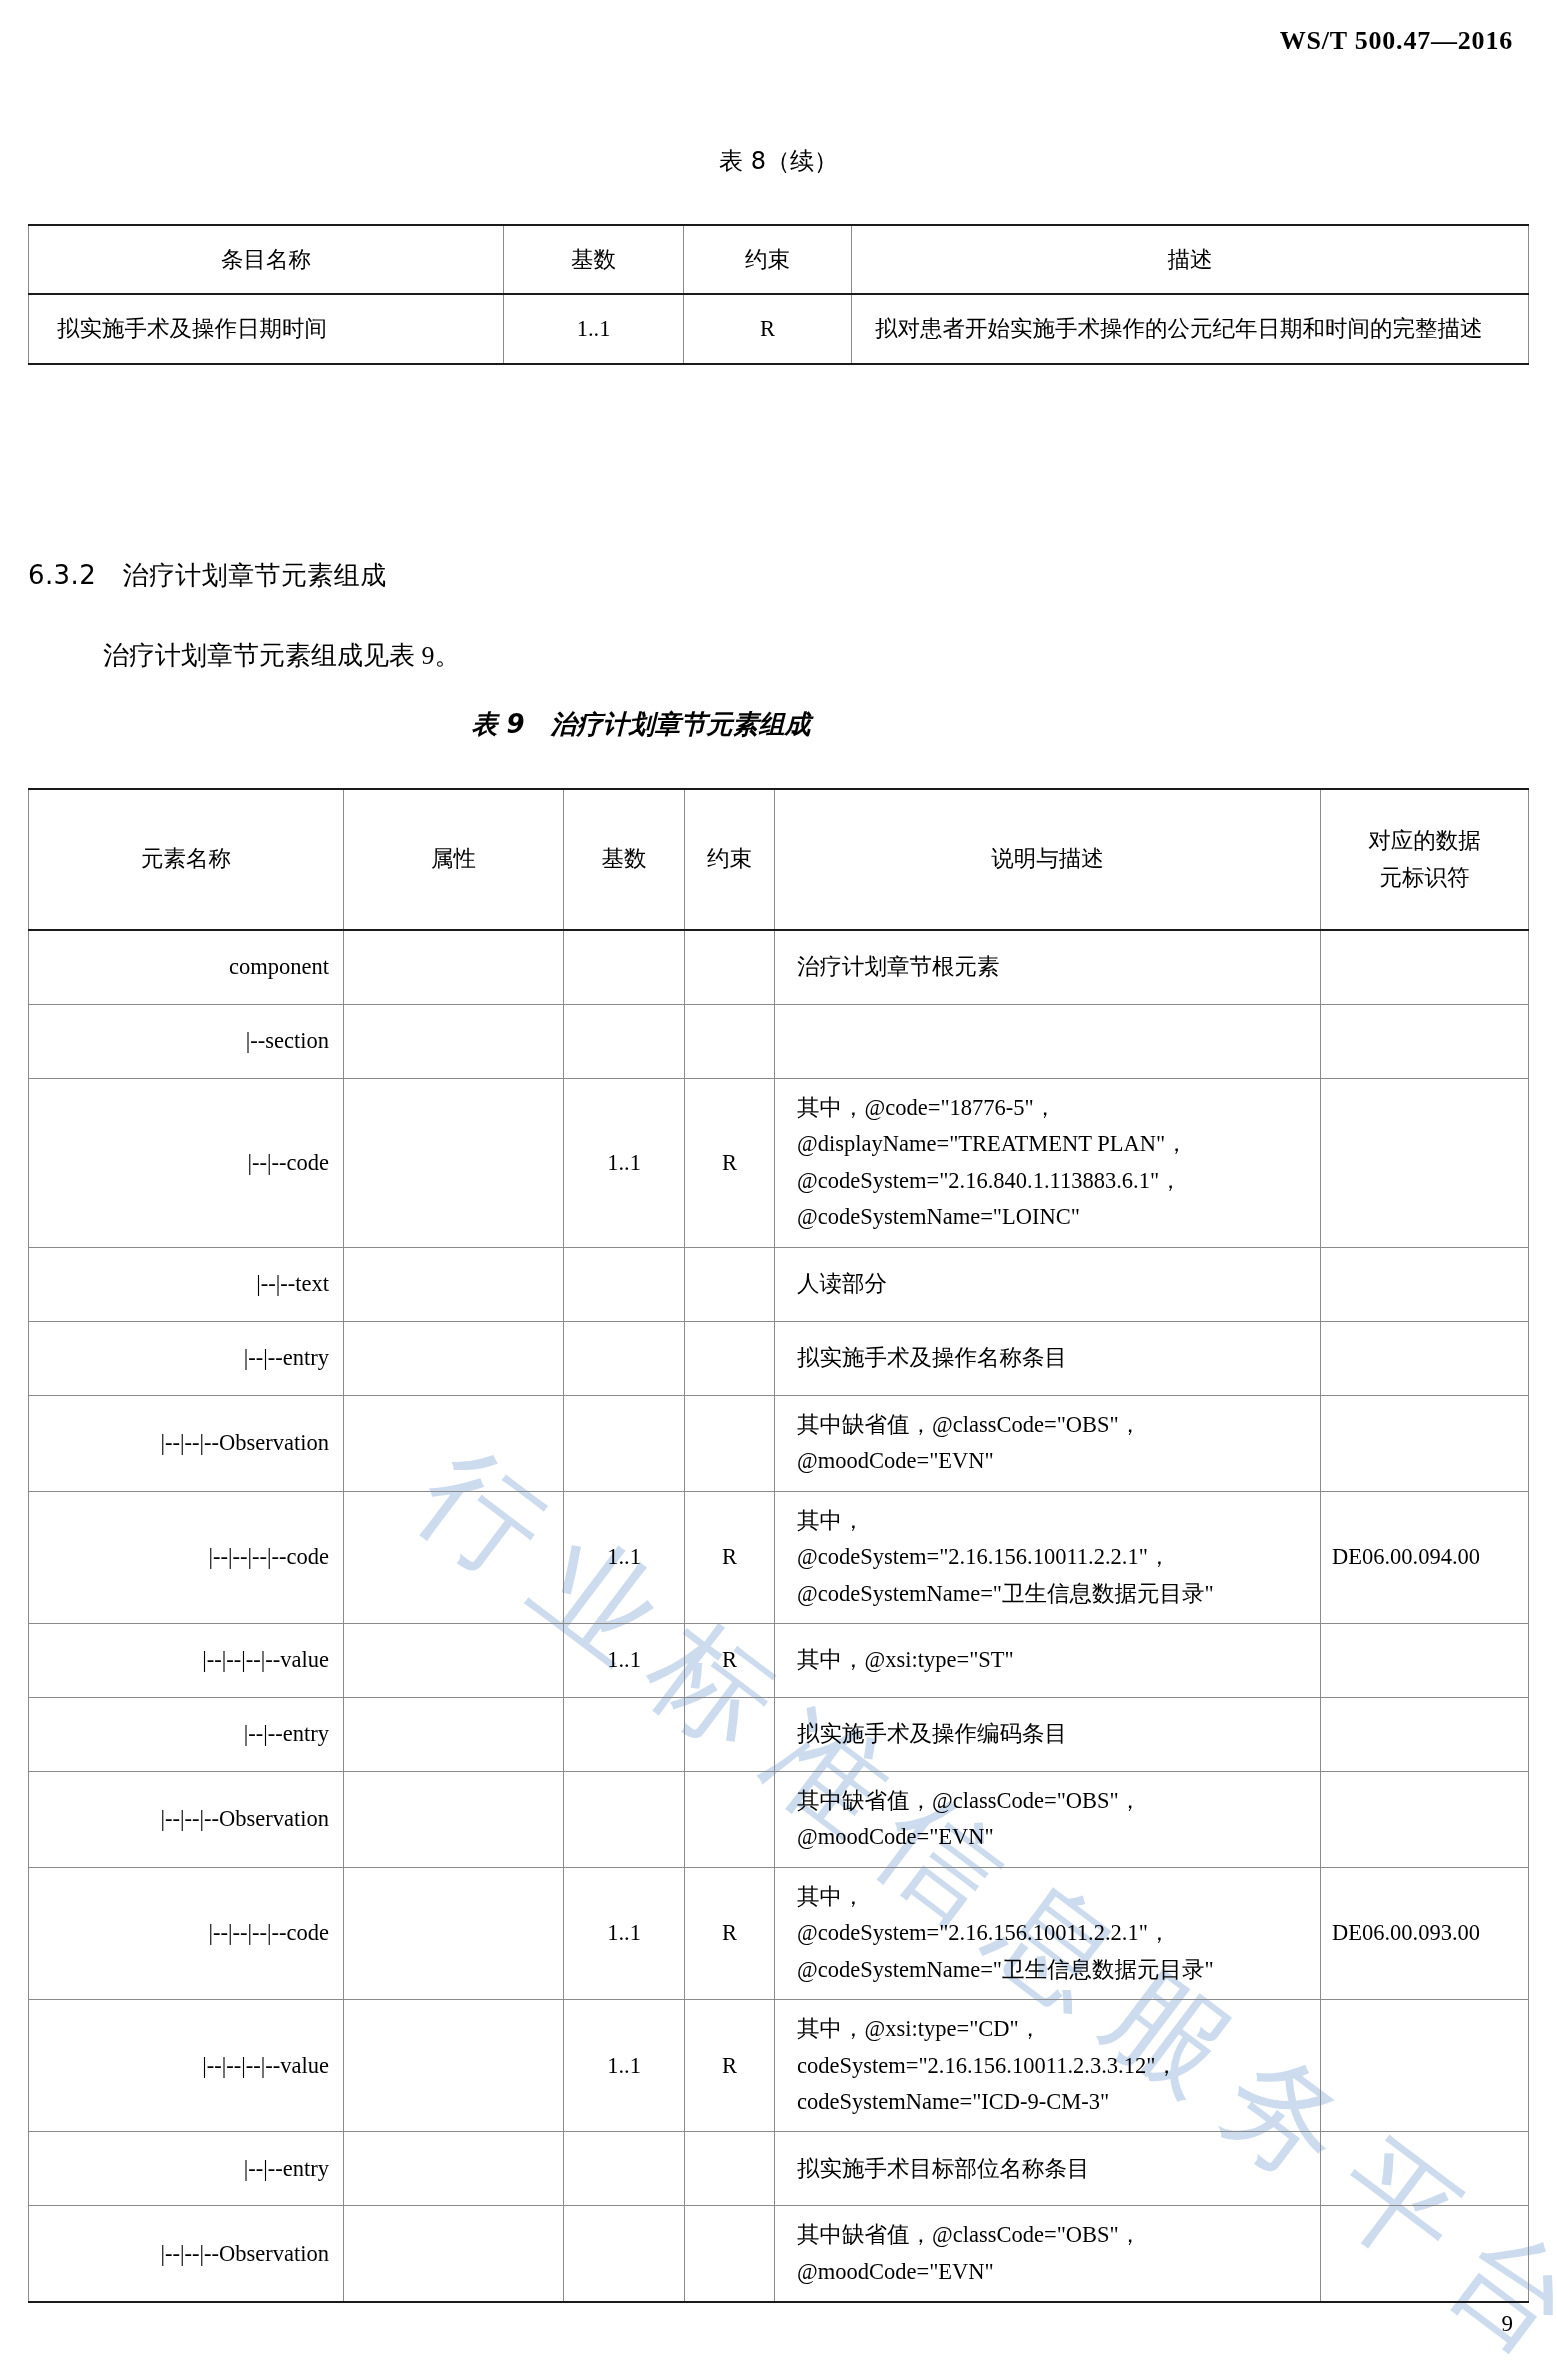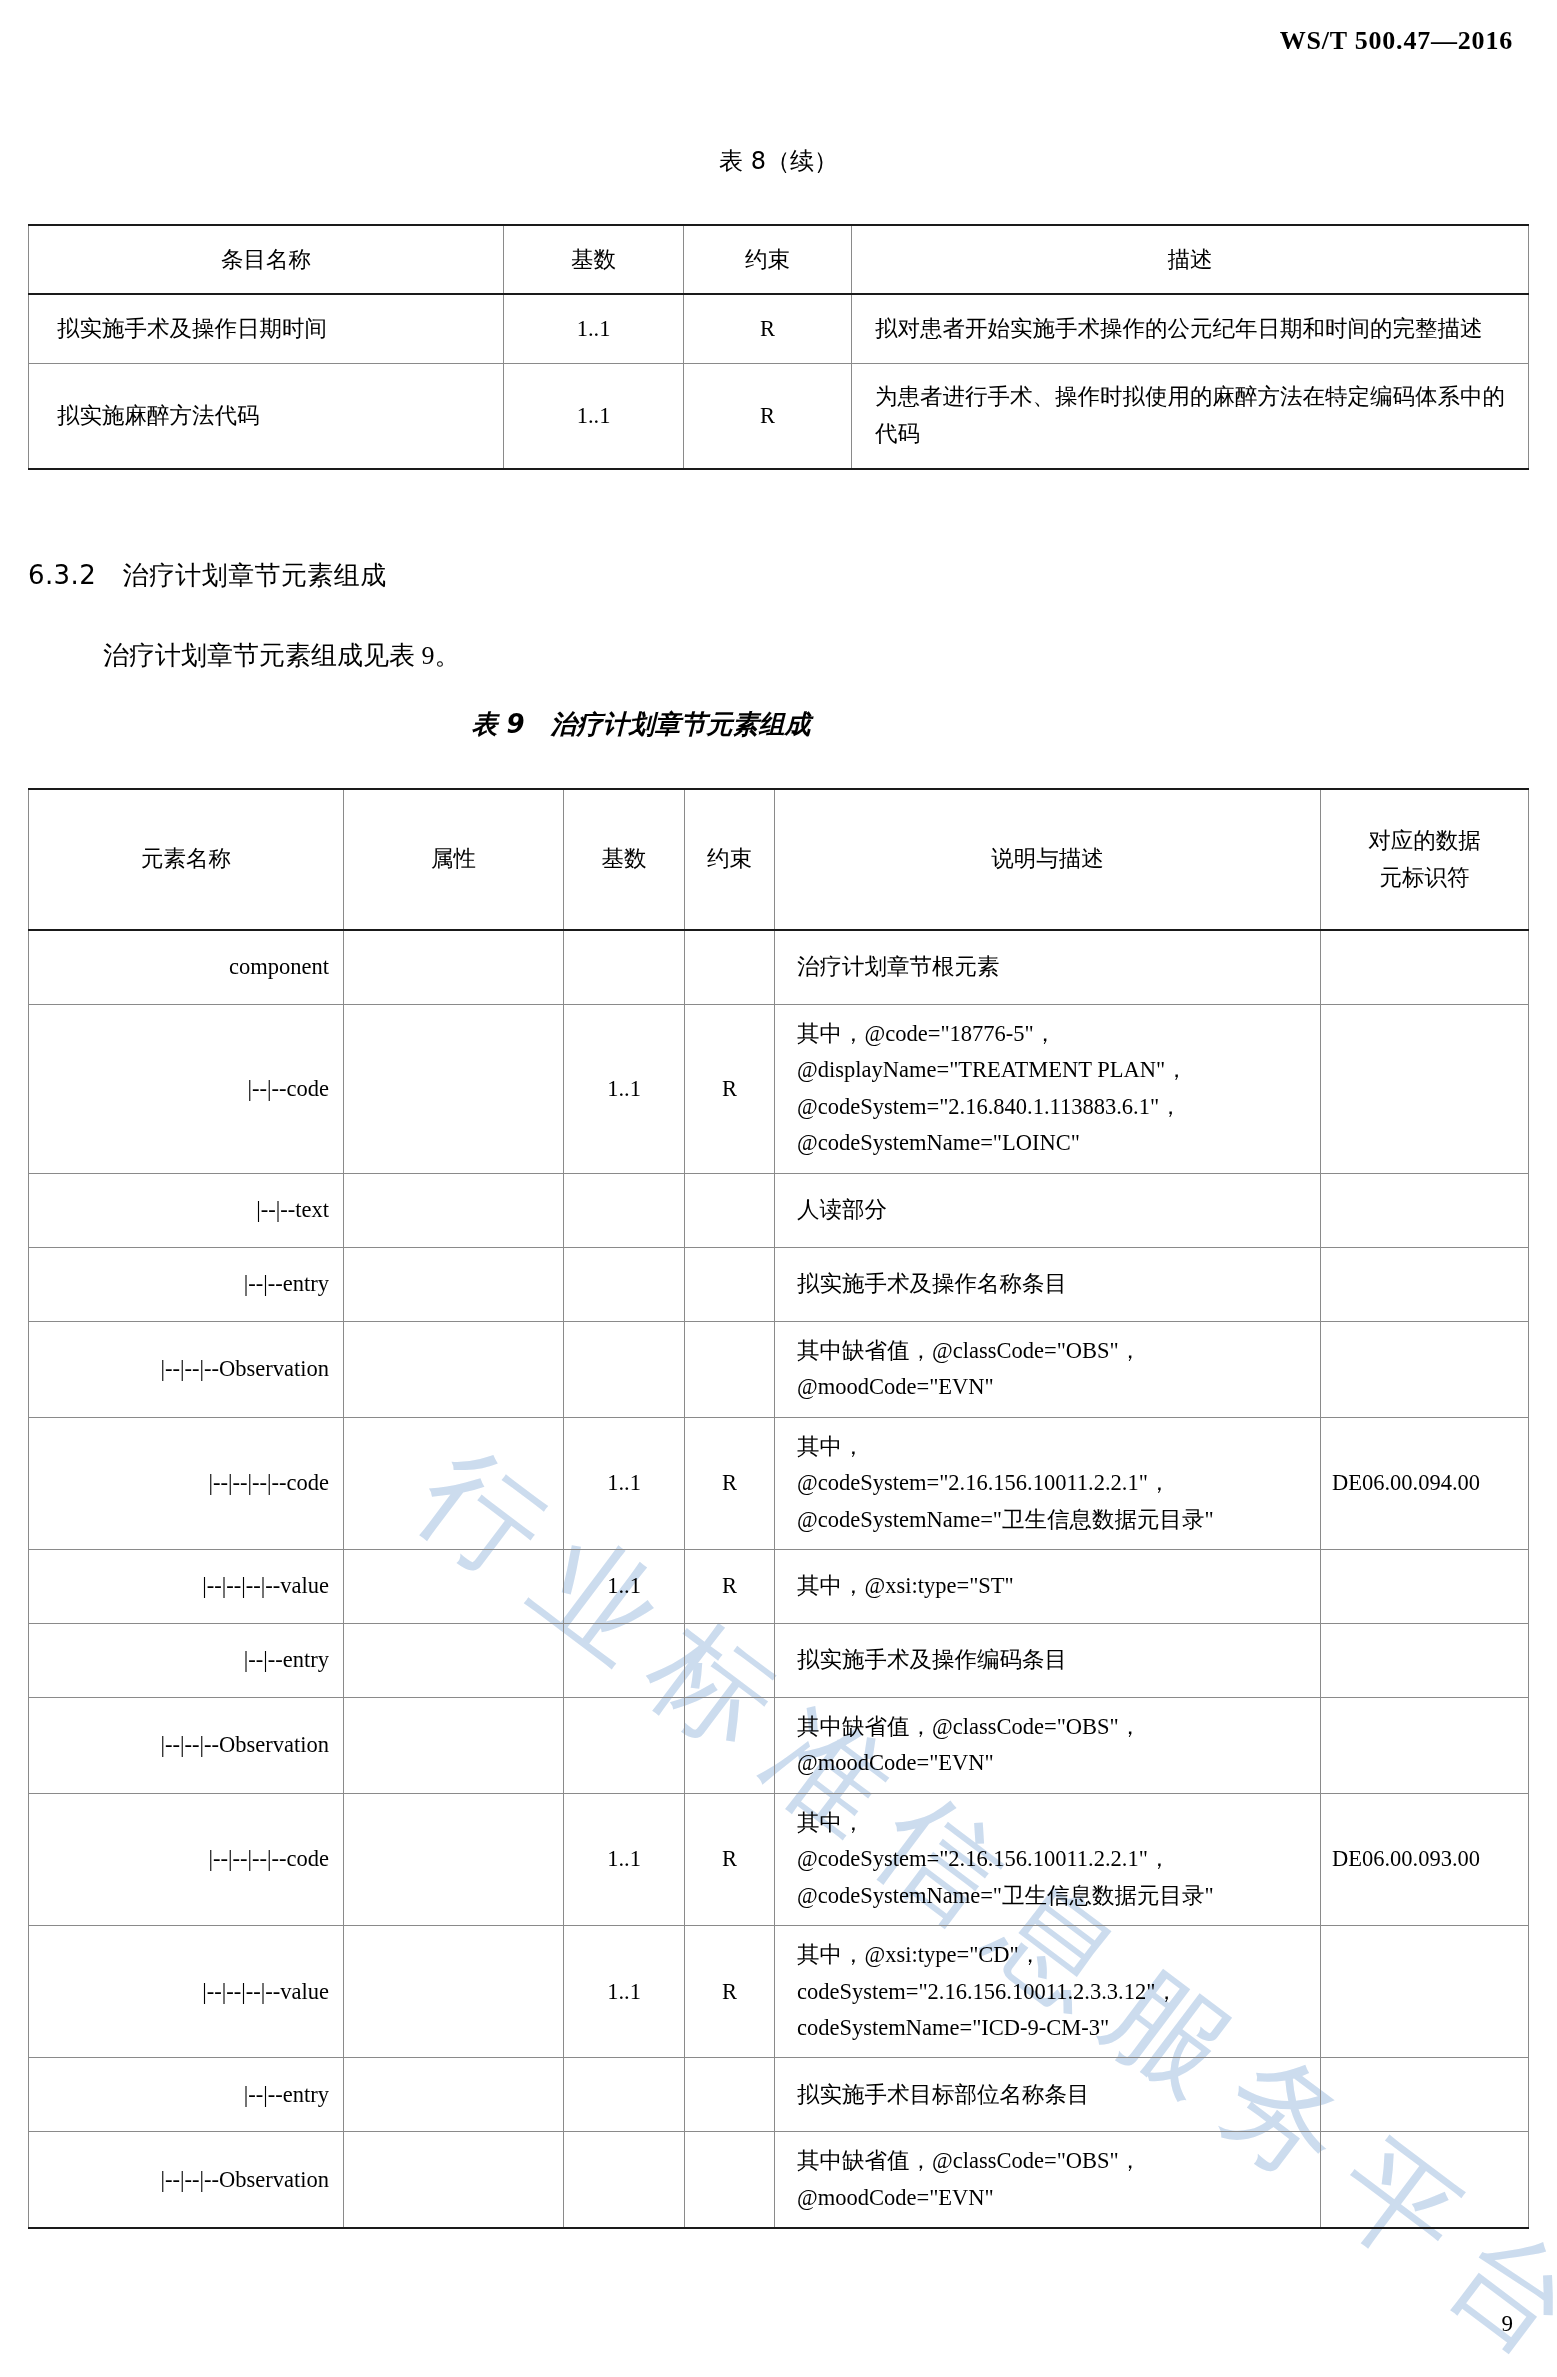--- a/index.html
+++ b/index.html
@@ -203,26 +203,20 @@
             <th class="h-cons">约束</th>
             <th class="h-desc">描述</th>
           </tr>
         </thead>
         <tbody>
           <tr>
             <td class="c-name">拟实施手术及操作日期时间</td>
             <td class="c-card">1..1</td>
             <td class="c-cons">R</td>
             <td class="c-desc">拟对患者开始实施手术操作的公元纪年日期和时间的完整描述</td>
-          </tr>
-          <tr>
-            <td class="c-name">拟实施麻醉方法代码</td>
-            <td class="c-card">1..1</td>
-            <td class="c-cons">R</td>
-            <td class="c-desc">为患者进行手术、操作时拟使用的麻醉方法在特定编码体系中的代码</td>
           </tr>
         </tbody>
       </table>
     </div>
 
     <div class="section-heading">
       <span class="num">6.3.2</span><span>治疗计划章节元素组成</span>
     </div>
 
     <div class="body-para">治疗计划章节元素组成见表 9。</div>
@@ -249,20 +243,30 @@
               <td class="c-el">component</td>
               <td class="c-attr"></td>
               <td class="c-card"></td>
               <td class="c-cons"></td>
               <td class="c-desc">
                 <span class="desc-line">治疗计划章节根元素</span>
               </td>
               <td class="c-id"></td>
             </tr>
             <tr>
+              <td class="c-el">|--section</td>
+              <td class="c-attr"></td>
+              <td class="c-card"></td>
+              <td class="c-cons"></td>
+              <td class="c-desc">
+                <span class="desc-line"></span>
+              </td>
+              <td class="c-id"></td>
+            </tr>
+            <tr>
               <td class="c-el">|--|--code</td>
               <td class="c-attr"></td>
               <td class="c-card">1..1</td>
               <td class="c-cons">R</td>
               <td class="c-desc">
                 <span class="desc-line">其中，@code="18776-5"，</span>
                 <span class="desc-line">@displayName="TREATMENT PLAN"，</span>
                 <span class="desc-line">@codeSystem="2.16.840.1.113883.6.1"，</span>
                 <span class="desc-line">@codeSystemName="LOINC"</span>
               </td>

